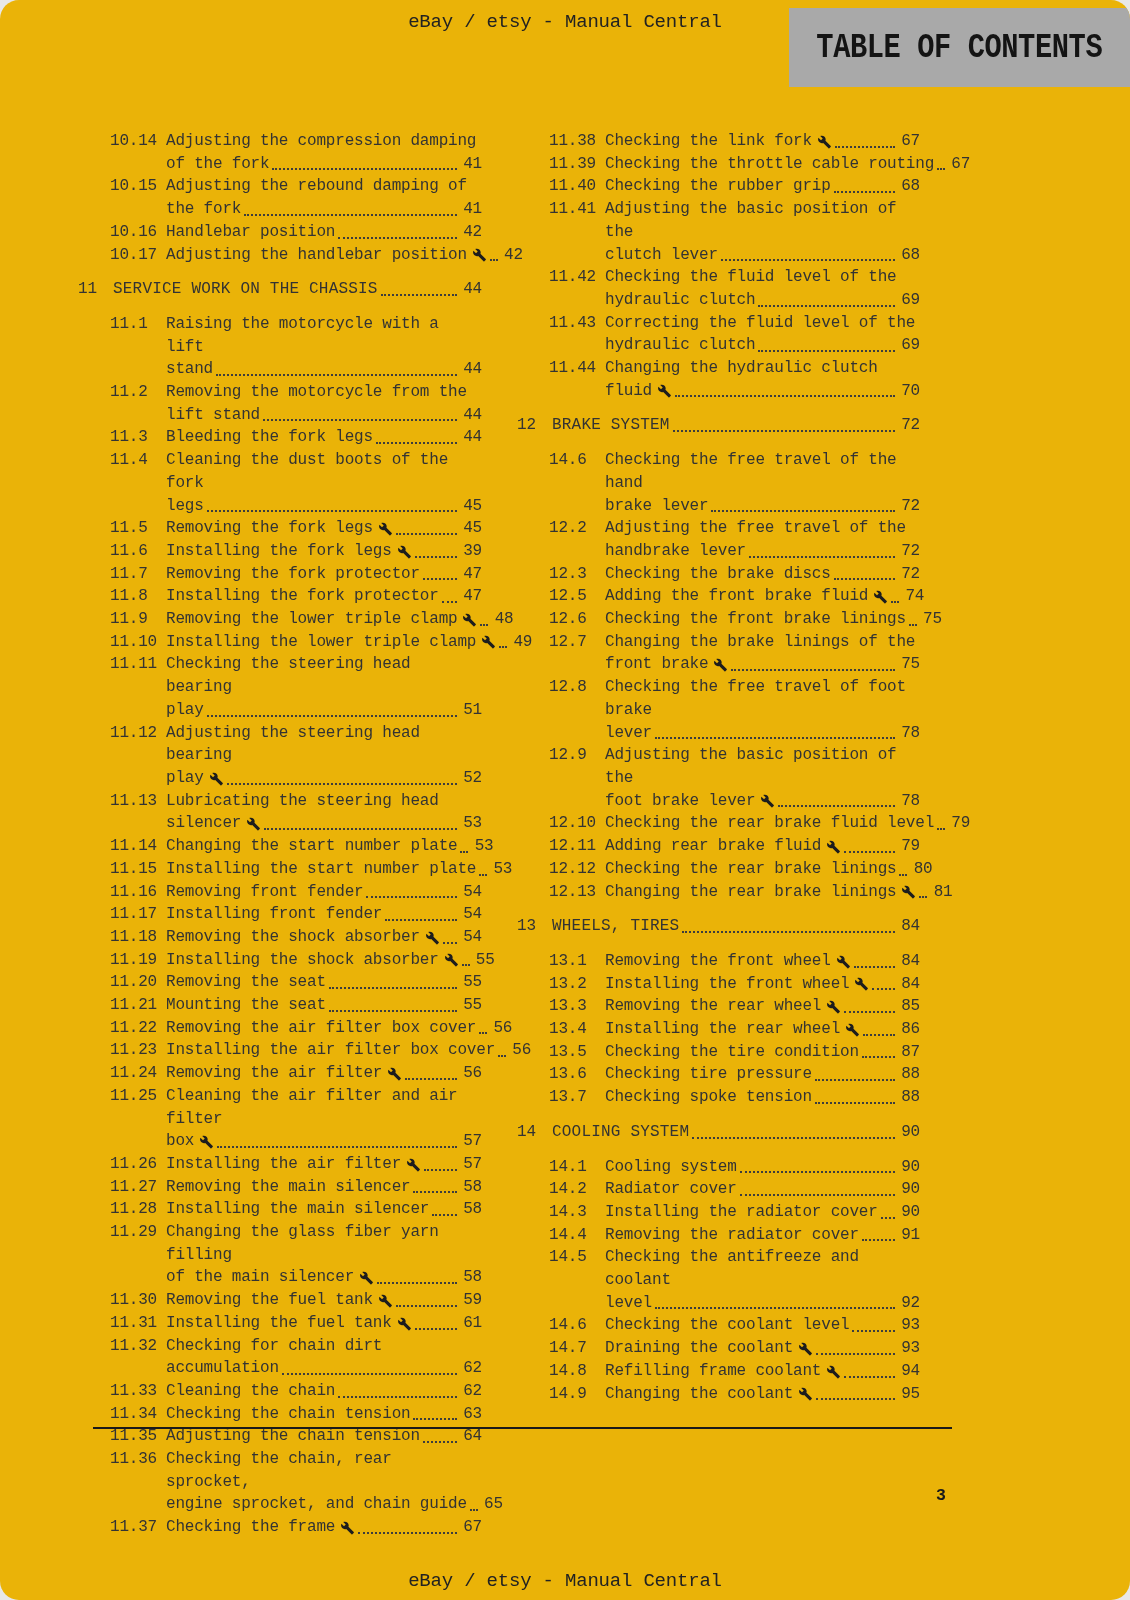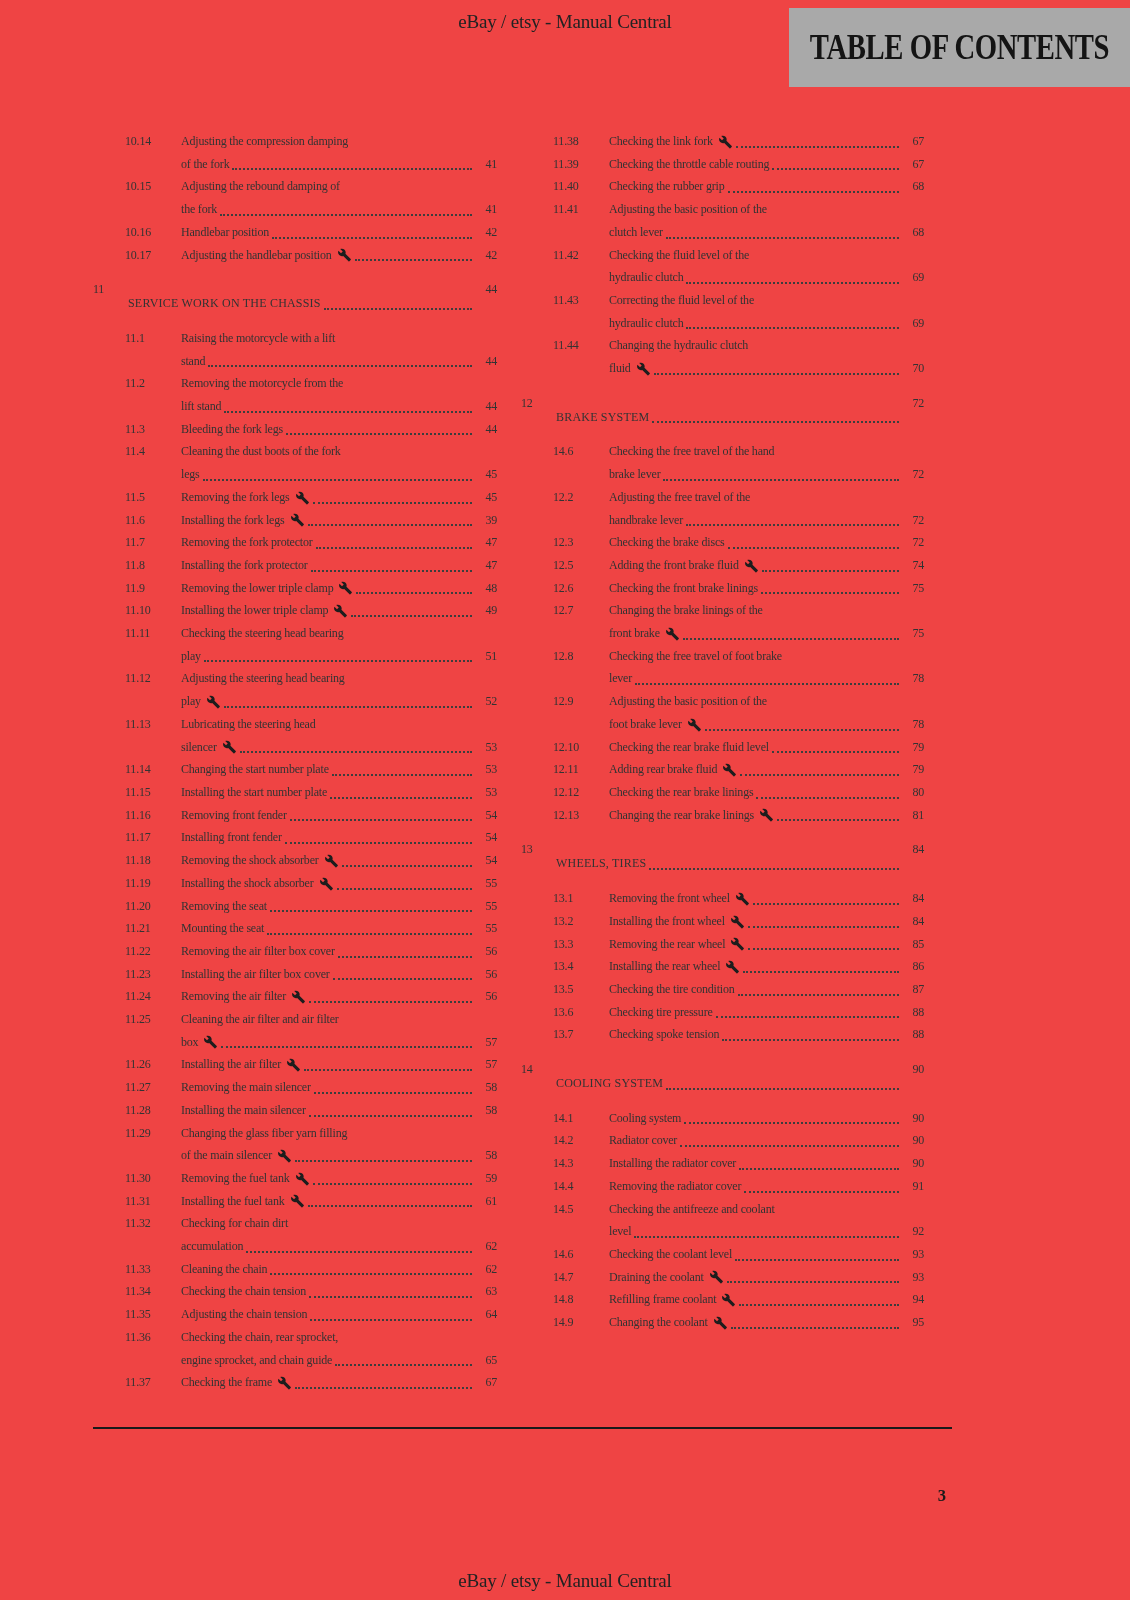--- a/index.html
+++ b/index.html
@@ -1,44 +1,45 @@
 <!DOCTYPE html>
 <html><head>
 <meta charset="utf-8">
 <style>
   html,body { margin:0; padding:0; background:#e8e8e8; }
   .page {
     position:relative; width:1130px; height:1600px; margin:0 auto;
-    background:#ef4444; overflow:hidden;
-    font-family:Liberation Serif, serif;
+    background:#eab308; overflow:hidden;
+    font-family:Liberation Mono, monospace;
     color:#333333;
+    border-radius:19px;
   }
   .header-title {
     position:absolute; top:11px; left:0; width:100%;
     text-align:center; font-size:19px; letter-spacing:-0.2px; color:#222;
   }
   .banner {
     position:absolute; top:8px; right:0; width:341px; height:79px;
     background:#a9a9a9; display:flex; align-items:center; justify-content:center;
   }
   .banner-text {
     font-weight:bold; font-size:35px; color:#141414; white-space:nowrap;
     transform:scaleX(0.82); letter-spacing:-0.5px;
   }
   .toc {
-    position:absolute; left:93px; top:130px; width:845px;
-    display:flex; gap:24px;
-    font-size:12px; line-height:22.7px; letter-spacing:-0.2px;
+    position:absolute; left:78px; top:130px; width:845px;
+    display:flex; gap:35px;
+    font-size:16px; line-height:22.7px; letter-spacing:-0.2px;
   }
   .toc-col { width:404px; }
   .toc-col + .toc-col { width:403px; }
 
   .chapter { display:flex; margin:12px 0; }
   .cnum { width:35px; flex-shrink:0; }
-  .ctitle { white-space:nowrap; letter-spacing:0.2px;margin-top:14px; }
+  .ctitle { white-space:nowrap; letter-spacing:0.2px; }
 
   .entry { display:flex; padding-left:32px; }
   .enum { width:56px; flex-shrink:0; }
   .ebody { flex:1; min-width:0; }
   .lastline { display:flex; }
   .etext { white-space:nowrap; }
 
   .dots {
     flex:1; min-width:8px; height:0;
     align-self:flex-end; margin:0 3px 5px 3px;

